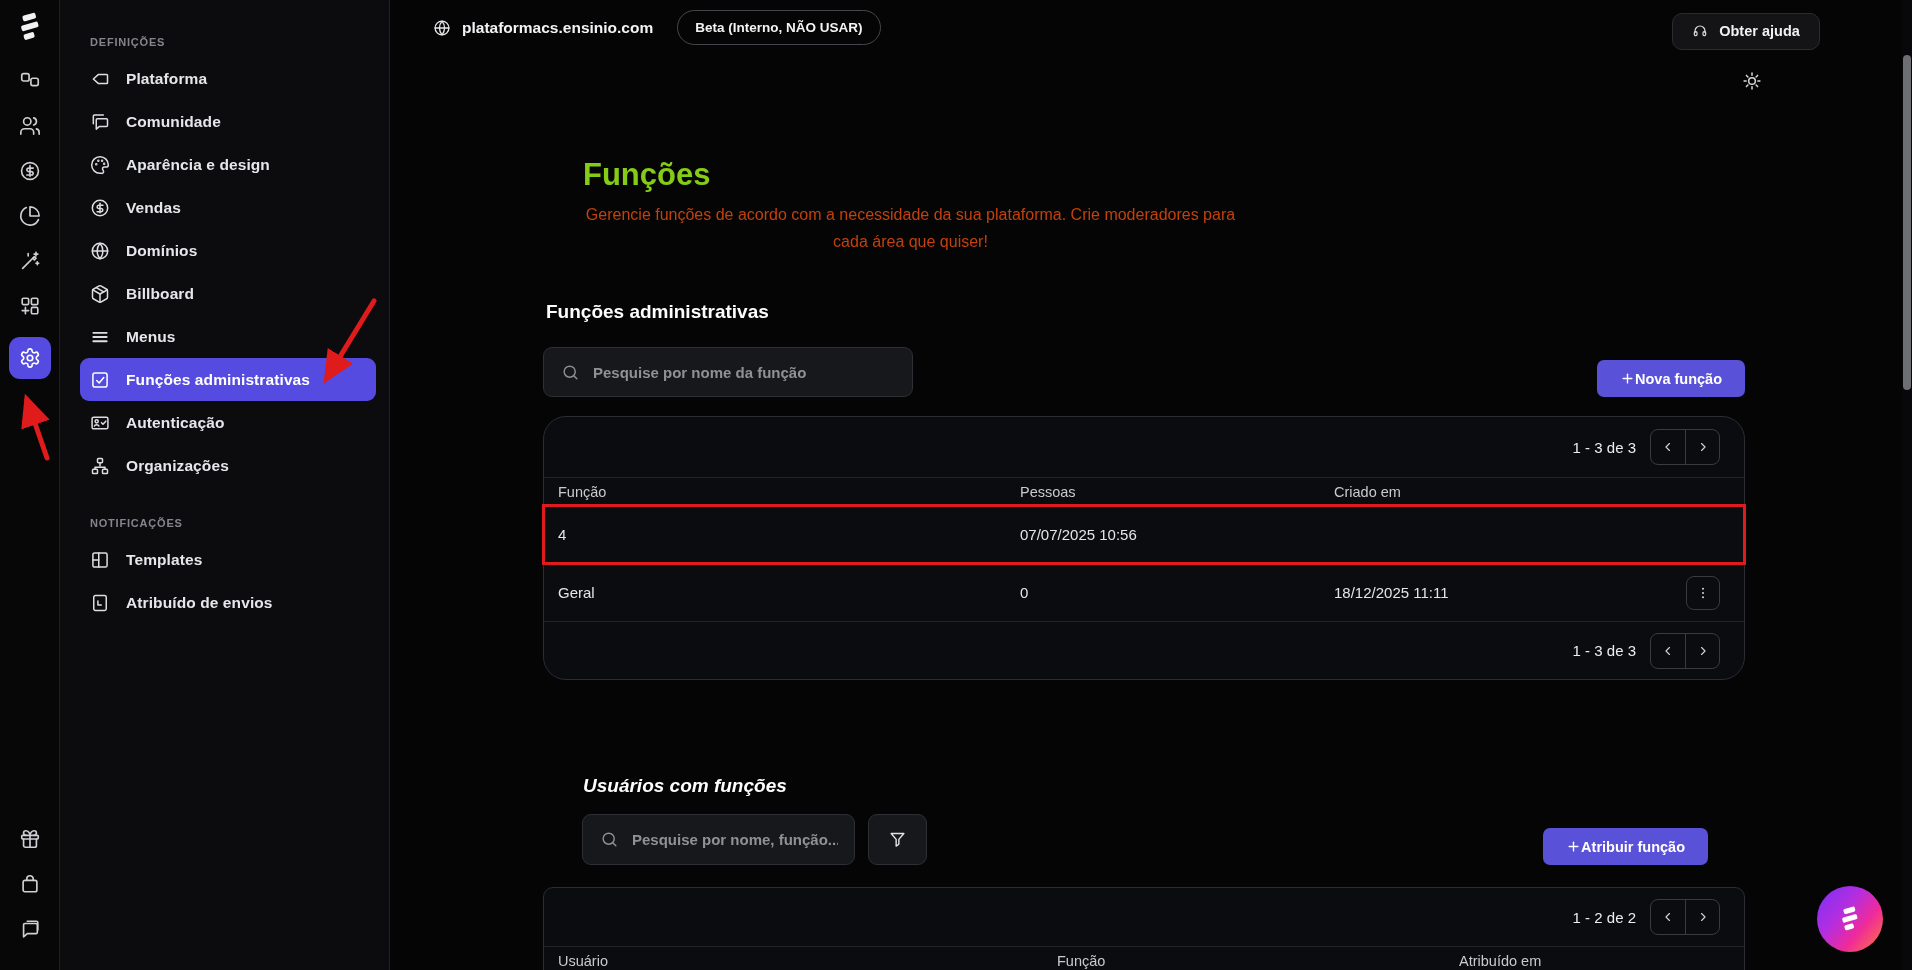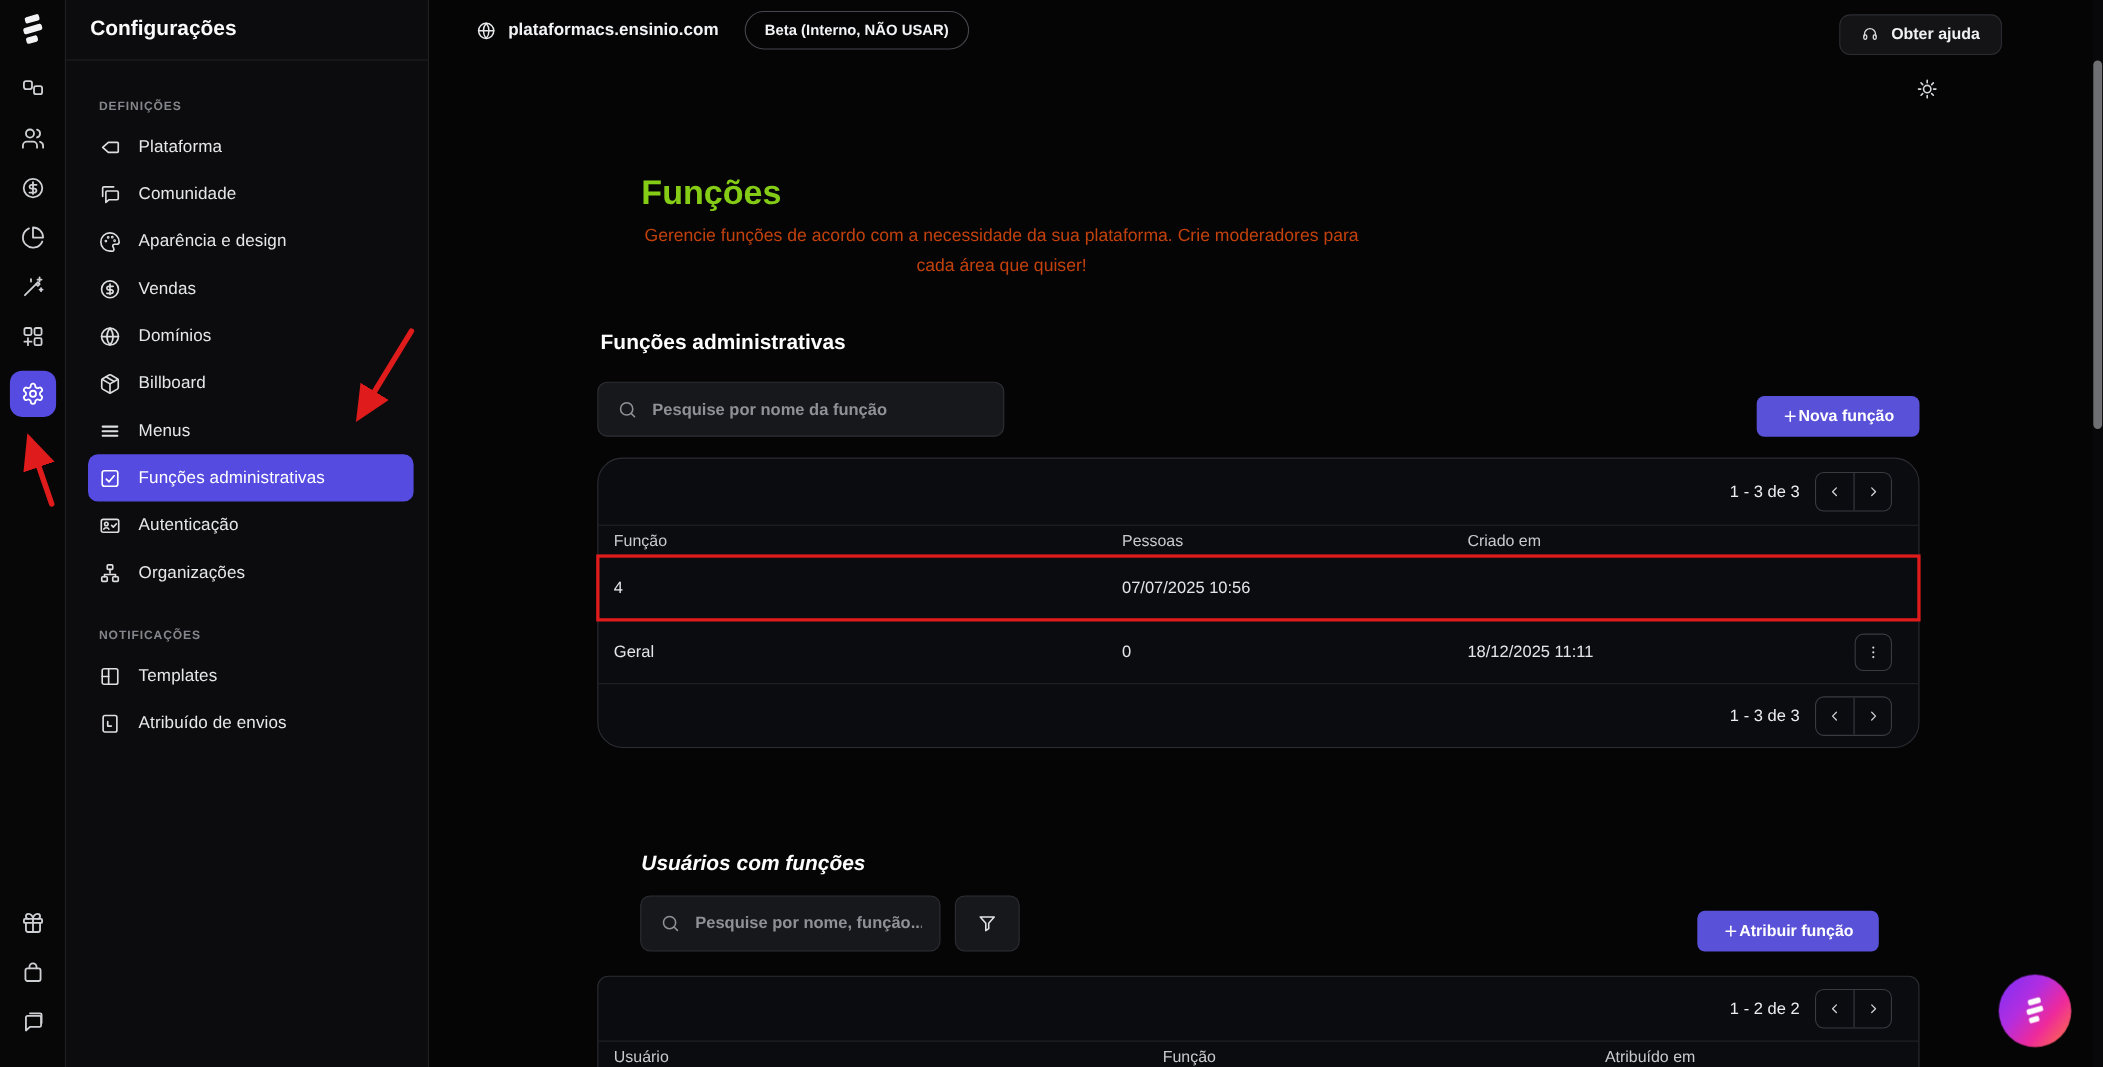--- a/index.html
+++ b/index.html
@@ -22,21 +22,21 @@
   
   .sidebar { position:fixed; left:60px; top:0; bottom:0; width:330px; background:#0c0c0e;
              border-right:1px solid #202125; z-index:15; }
   .sidebar-header { height:55px; border-bottom:1px solid #202125; display:flex; align-items:center; padding-left:22px; }
   .sidebar-title { font-size:19px; font-weight:bold; color:#fafafa; }
   .ssec-label { margin:36px 0 9px 30px; font-size:11px; font-weight:bold; letter-spacing:.8px; color:#85868c; }
   .sitem { height:43px; display:flex; align-items:center; padding-left:30px; gap:16px; cursor:pointer;
            color:#e6e7ea; position:relative; }
   .sitem .sic { width:20px; height:20px; color:#dddee1; flex:none; }
   .sitem .sic svg { width:20px; height:20px; }
-  .slab { font-size:15.5px; font-weight:normal; letter-spacing:.1px; }
+  .slab { font-size:15.5px; font-weight:bold; letter-spacing:.1px; }
   .sitem.active { background:#564be0; margin:0 13px 0 20px; padding-left:10px; border-radius:9px; color:#fff; }
   .sitem.active .sic { color:#fff; }
 
   
   .topbar { margin-left:390px; height:55px; display:flex; align-items:center; padding:0 50px 0 43px; }
   .globe-ic { width:18px; height:18px; color:#e6e7ea; }
   .domain { margin-left:11px; font-size:15.5px; font-weight:bold; color:#f2f3f5; }
   .beta-pill { margin-left:24px; border:1px solid #46474c; border-radius:999px; padding:9px 17px;
                font-size:13.5px; font-weight:bold; color:#f2f3f5; }
   .tb-right { margin-left:auto; display:flex; align-items:center; gap:16px;flex-direction:column; }
@@ -195,23 +195,20 @@
   </button>
   <button class="rlic">
     <svg viewBox="0 0 24 24">
         <path d="M20 15.5a1.5 1.5 0 0 1-1.5 1.5H9l-4 3.5V7.5A1.5 1.5 0 0 1 6.5 6h12A1.5 1.5 0 0 1 20 7.5Z"></path>
         <path d="M9 3.5h10A1.5 1.5 0 0 1 20.5 5v8"></path>
       </svg>
   </button>
 </nav>
 
 <aside class="sidebar">
-  <div class="sidebar-header">
-    <span class="sidebar-title">Configurações</span>
-  </div>
   <div class="ssec-label">DEFINIÇÕES</div>
 
   <div class="sitem">
     <span class="sic">
         <svg viewBox="0 0 24 24">
           <path d="M20 6.5h-9.8L4 12l6.2 5.5H20a1 1 0 0 0 1-1v-9a1 1 0 0 0-1-1Z"></path>
         </svg>
       </span>
     <span class="slab">Plataforma</span>
   </div>

